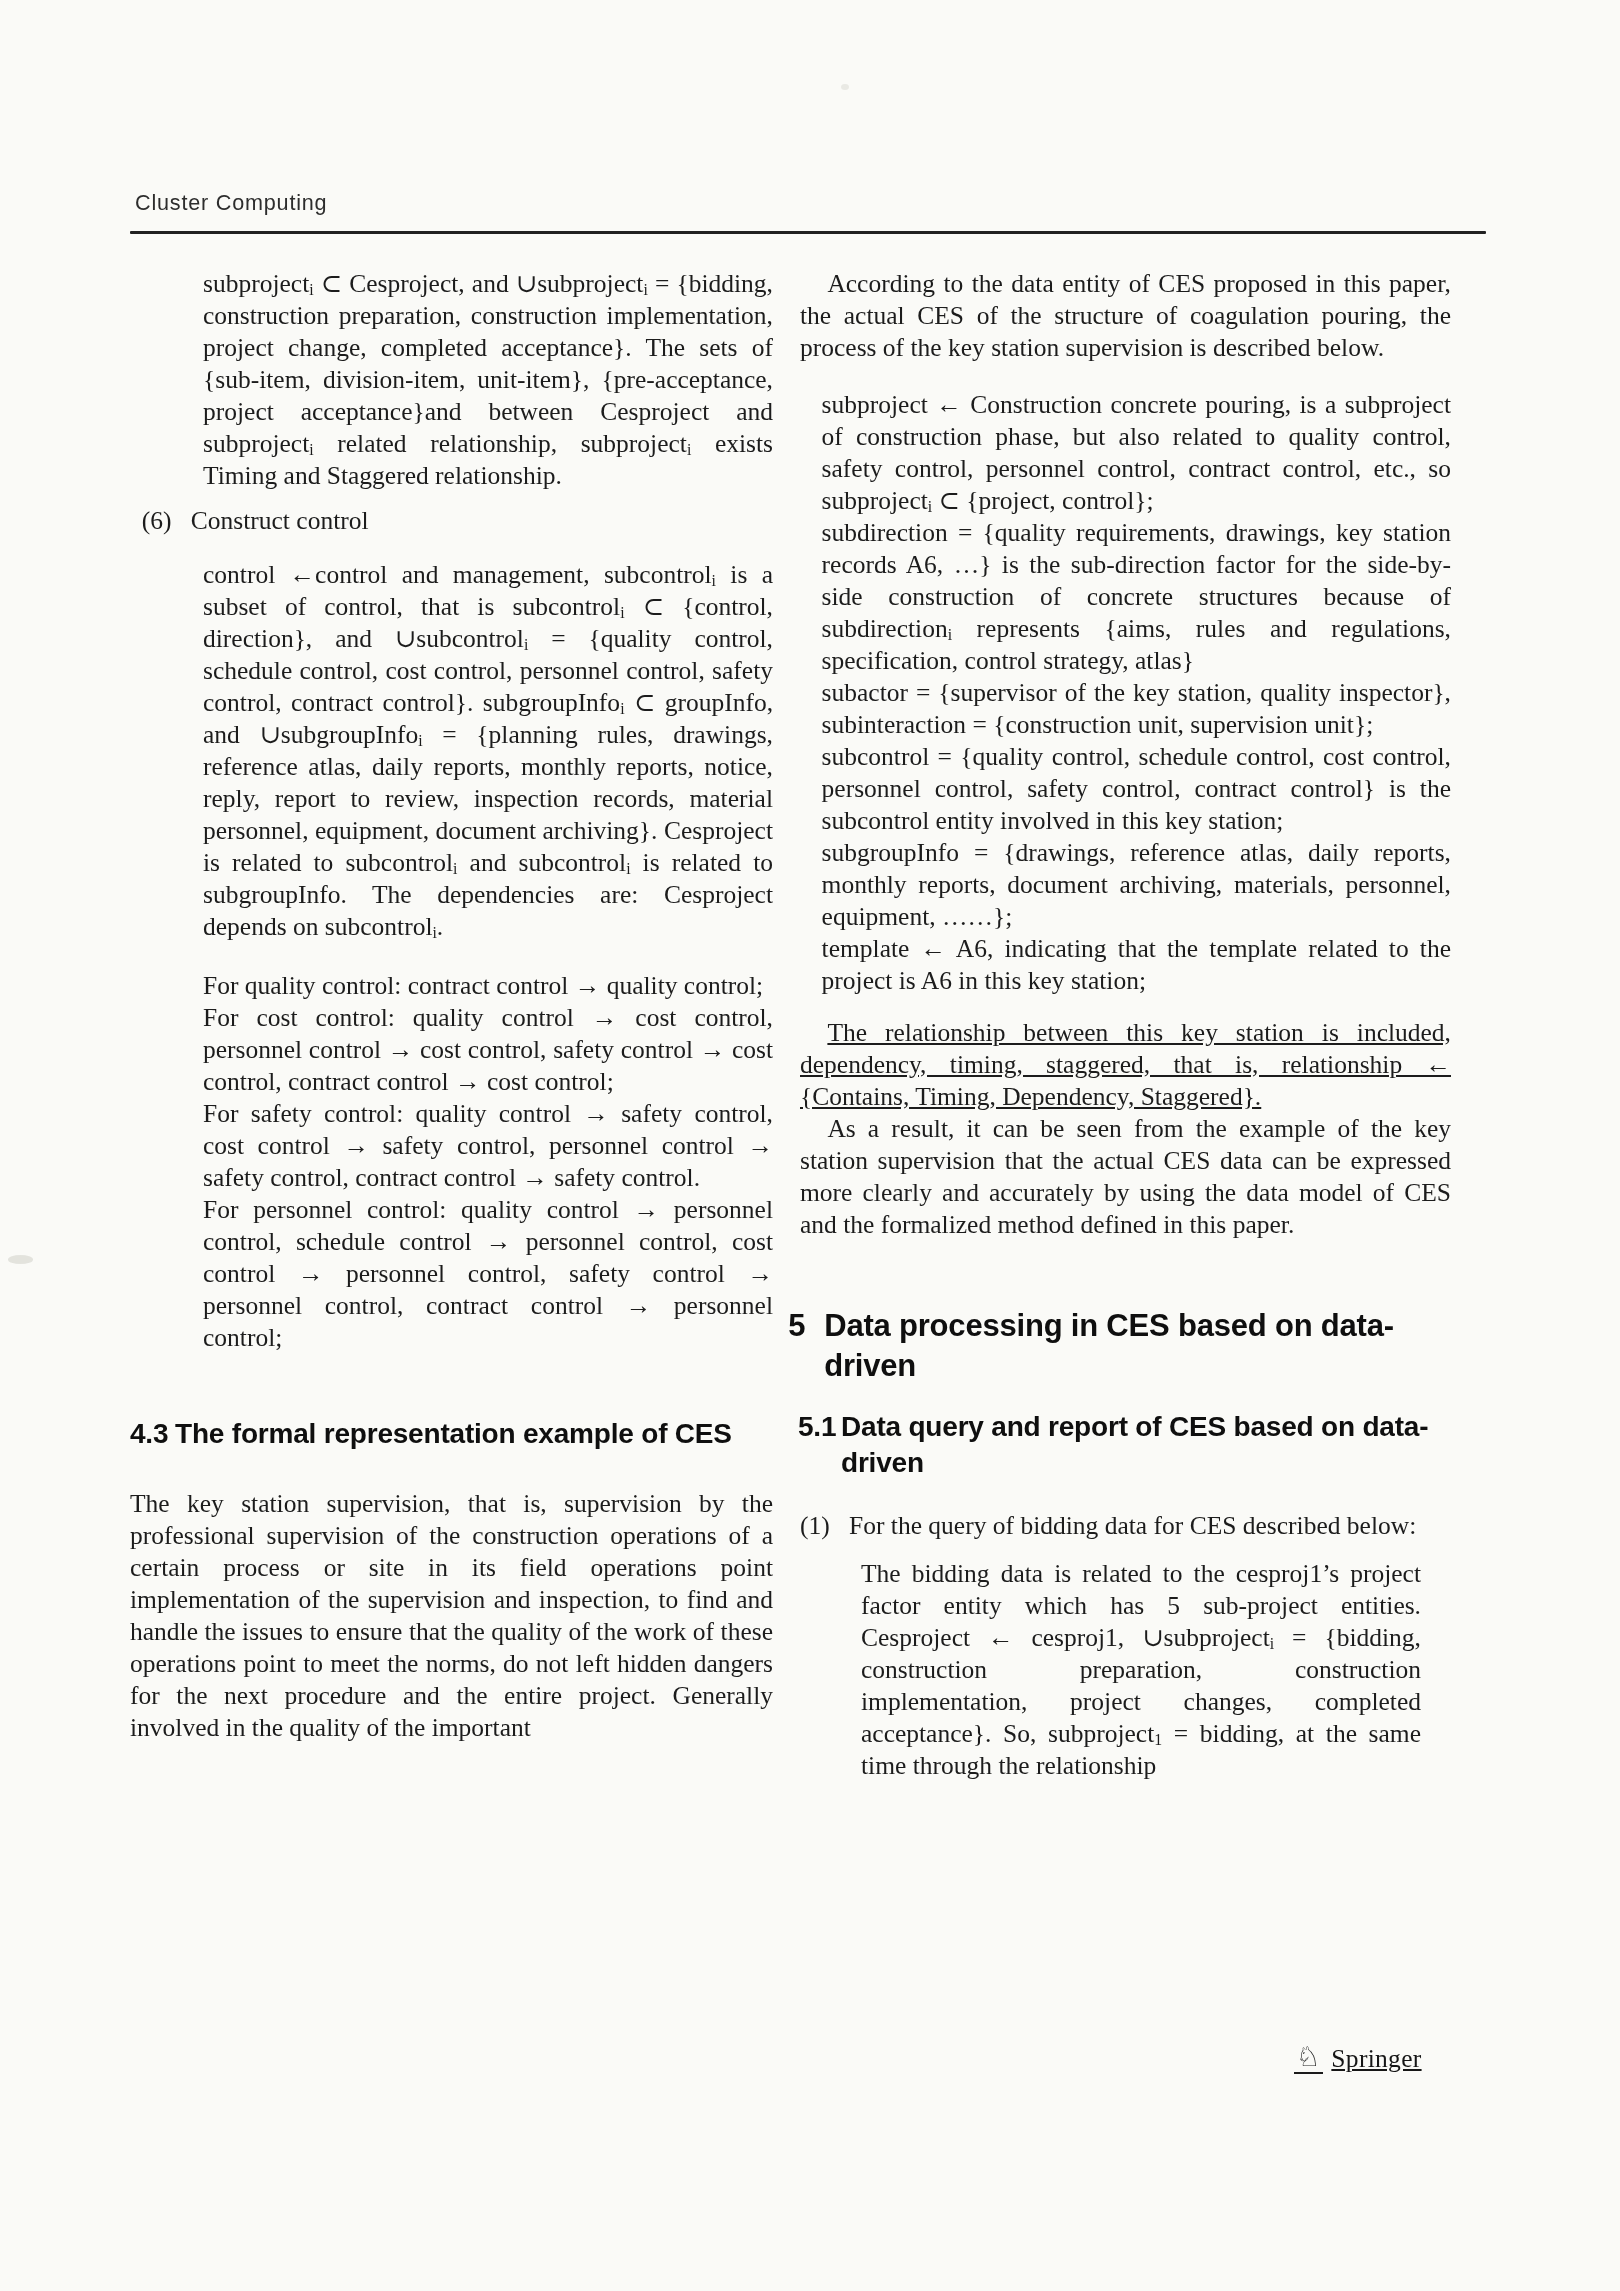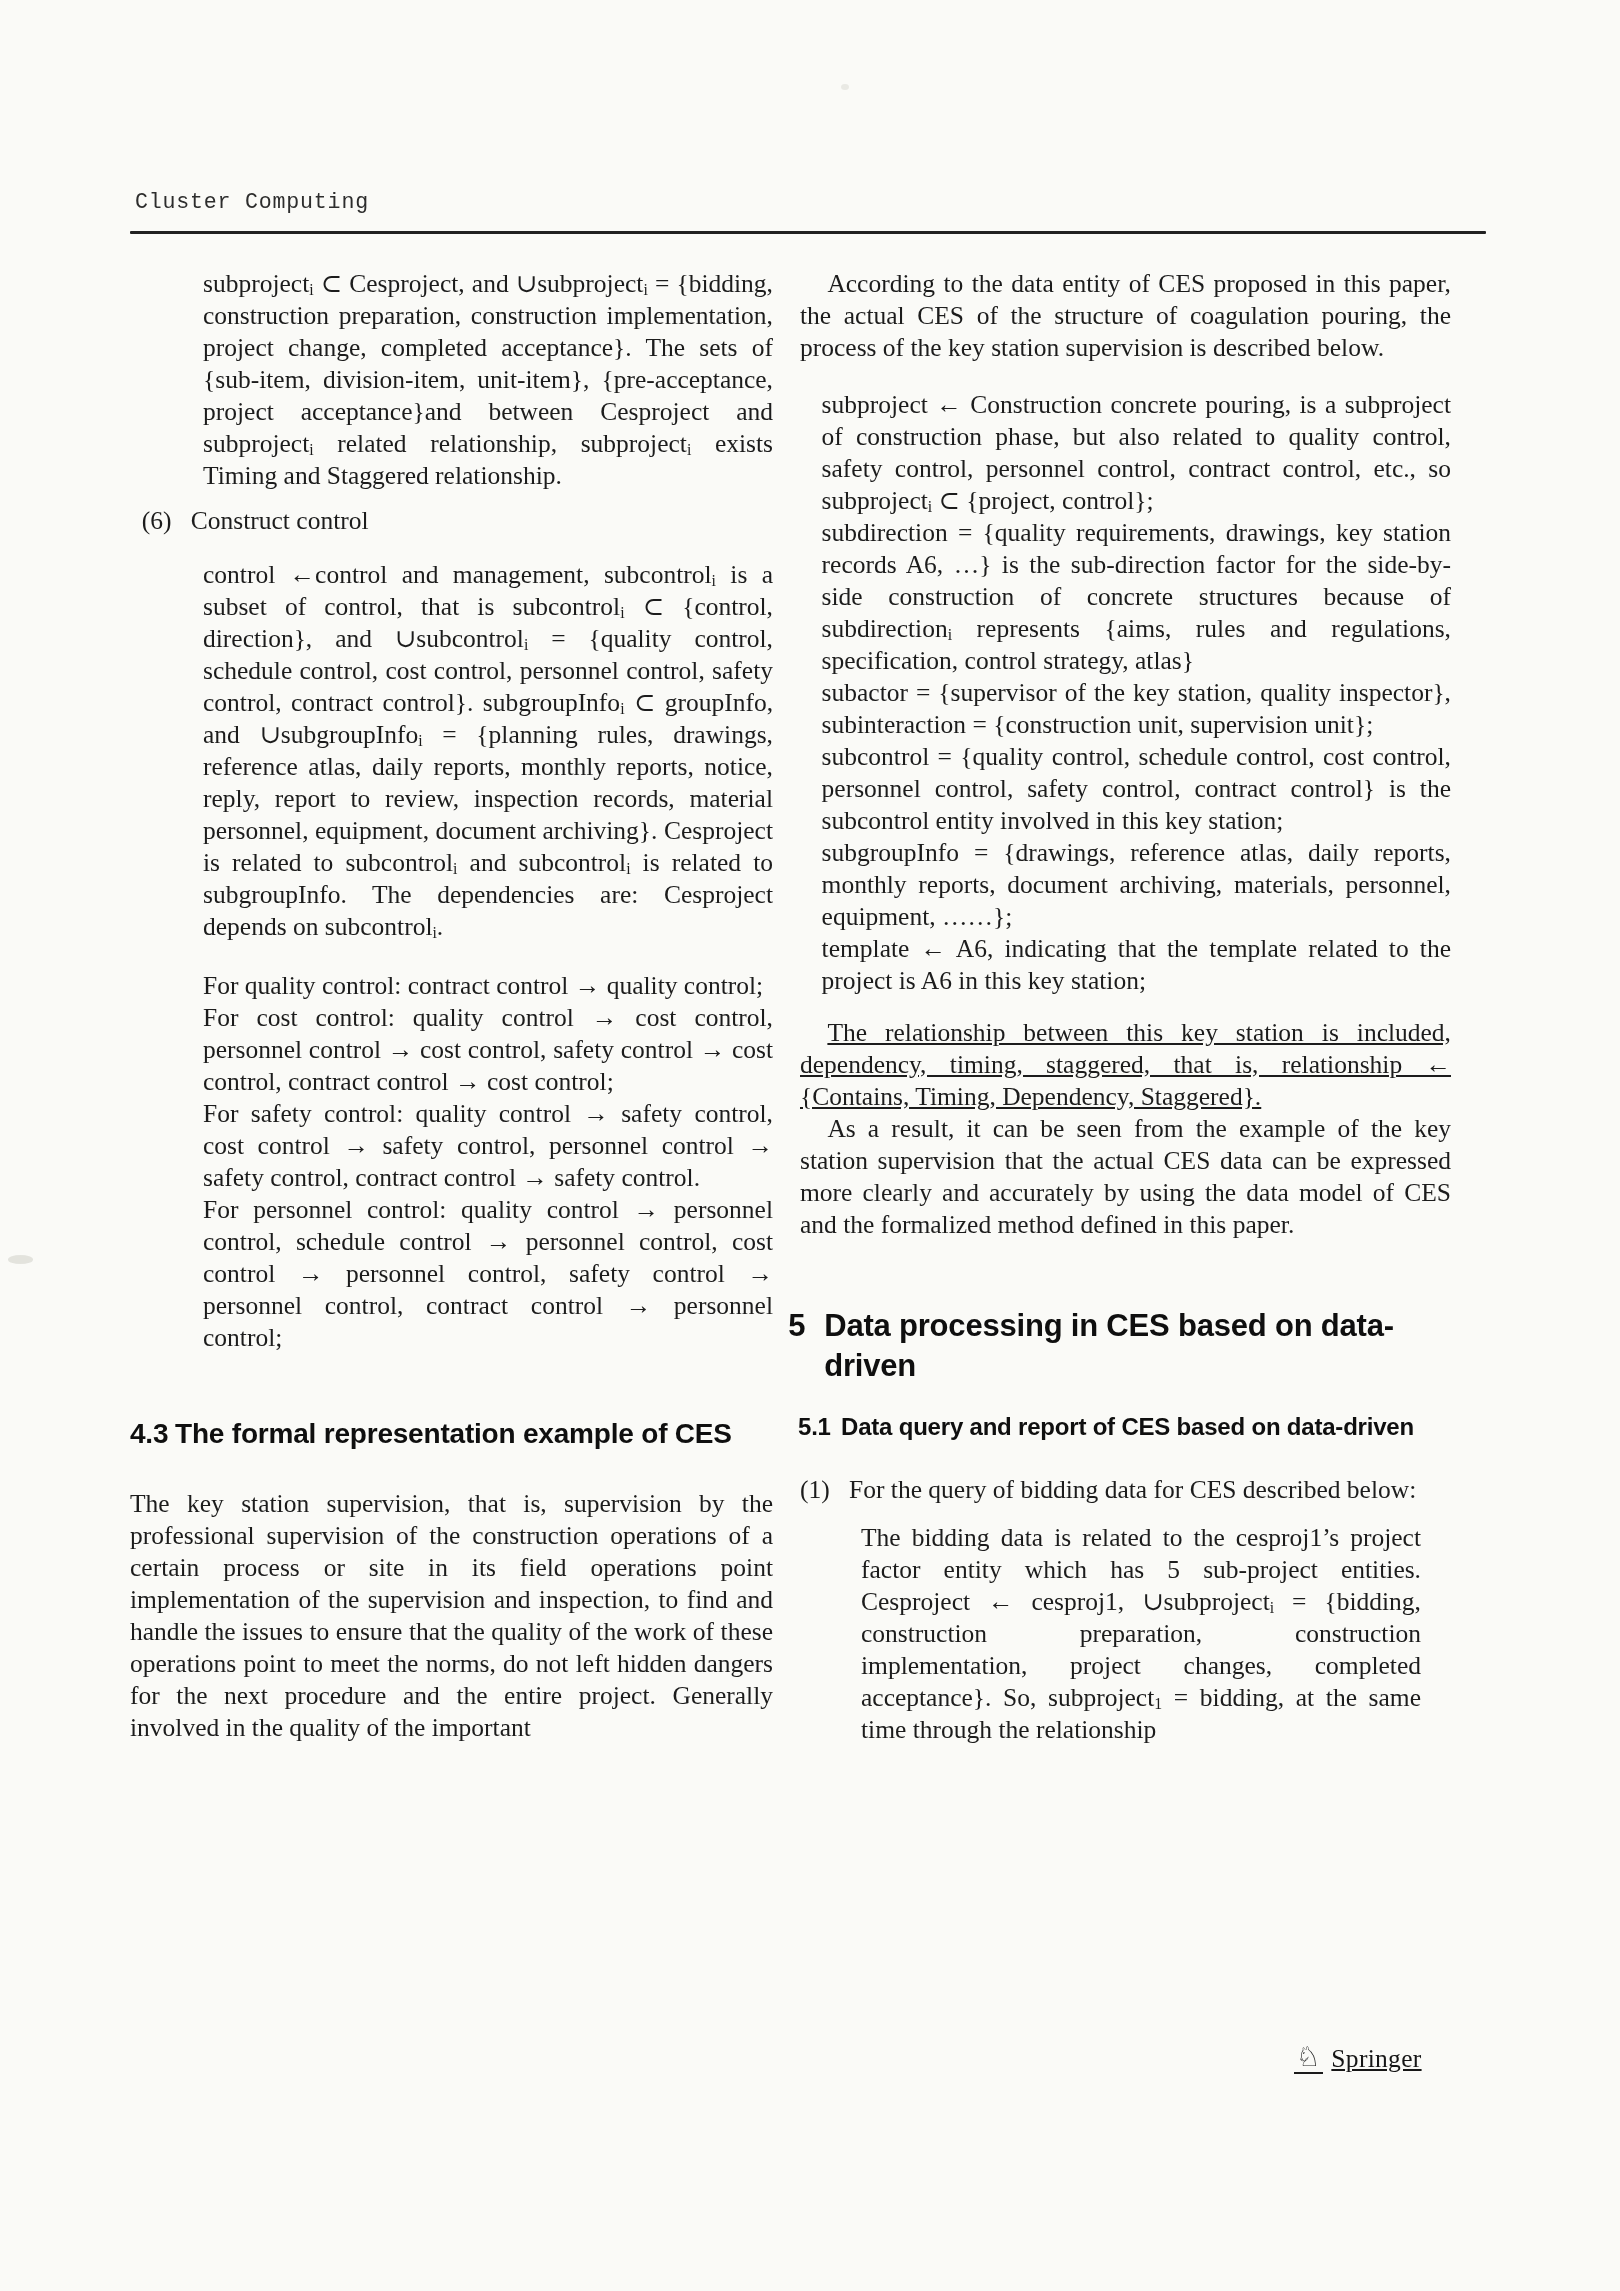--- a/index.html
+++ b/index.html
@@ -8,21 +8,21 @@
     position:relative;
     width:1620px;height:2292px;
     background:#fafaf7;
     color:#1c1c1c;
     font-family:"Liberation Serif","DejaVu Serif",serif;
     overflow:hidden;
   }
   
   .runhead{
     position:absolute;left:135px;top:190px;
-    font-family:Liberation Mono, monospace;
+    font-family:Liberation Sans, sans-serif;
     font-size:21.6px;letter-spacing:0.8px;color:#2d2d2d;
   }
   .head-rule{
     position:absolute;left:130px;top:231px;width:1356px;height:2.9px;
     background:#212121;border-radius:1px;
   }
   
   .col{
     position:absolute;top:268px;
     font-size:25.5px;line-height:32px;
@@ -44,21 +44,21 @@
   .h43{margin-top:62px;font-size:28px;line-height:35px;}
   .h43 .hnum{flex:none;width:45px;}
   .p-keystation{margin-top:37px;}
   
   .formal{margin-left:21.6px;}
   .formal-first{margin-top:24.5px;}
   .p-firstindent{text-indent:27.4px;}
   .p-rel{margin-top:20px;text-decoration:underline;}
   .h5{margin-top:65px;margin-left:-11.8px;font-size:31px;line-height:40px;}
   .h5 .hnum{flex:none;width:36px;}
-  .h51{margin-top:23.5px;margin-left:-2px;font-size:24px;line-height:36px;}
+  .h51{margin-top:23.5px;margin-left:-2px;font-size:28px;line-height:36px;}
   .h51 .hnum{flex:none;width:43px;}
   .item1{display:flex;margin-top:29px;width:620px;text-align:left;}
   .item1 .num{flex:none;width:49px;}
   .item1 .body2{text-align:justify;}
   .p-bidding{margin-top:15.7px;margin-left:61px;margin-right:30px;}
   sub{font-size:.62em;line-height:0;vertical-align:-0.22em;letter-spacing:0;}
   
   .springer{
     position:absolute;left:1294px;top:2043px;
     display:flex;align-items:flex-end;gap:8.8px;

